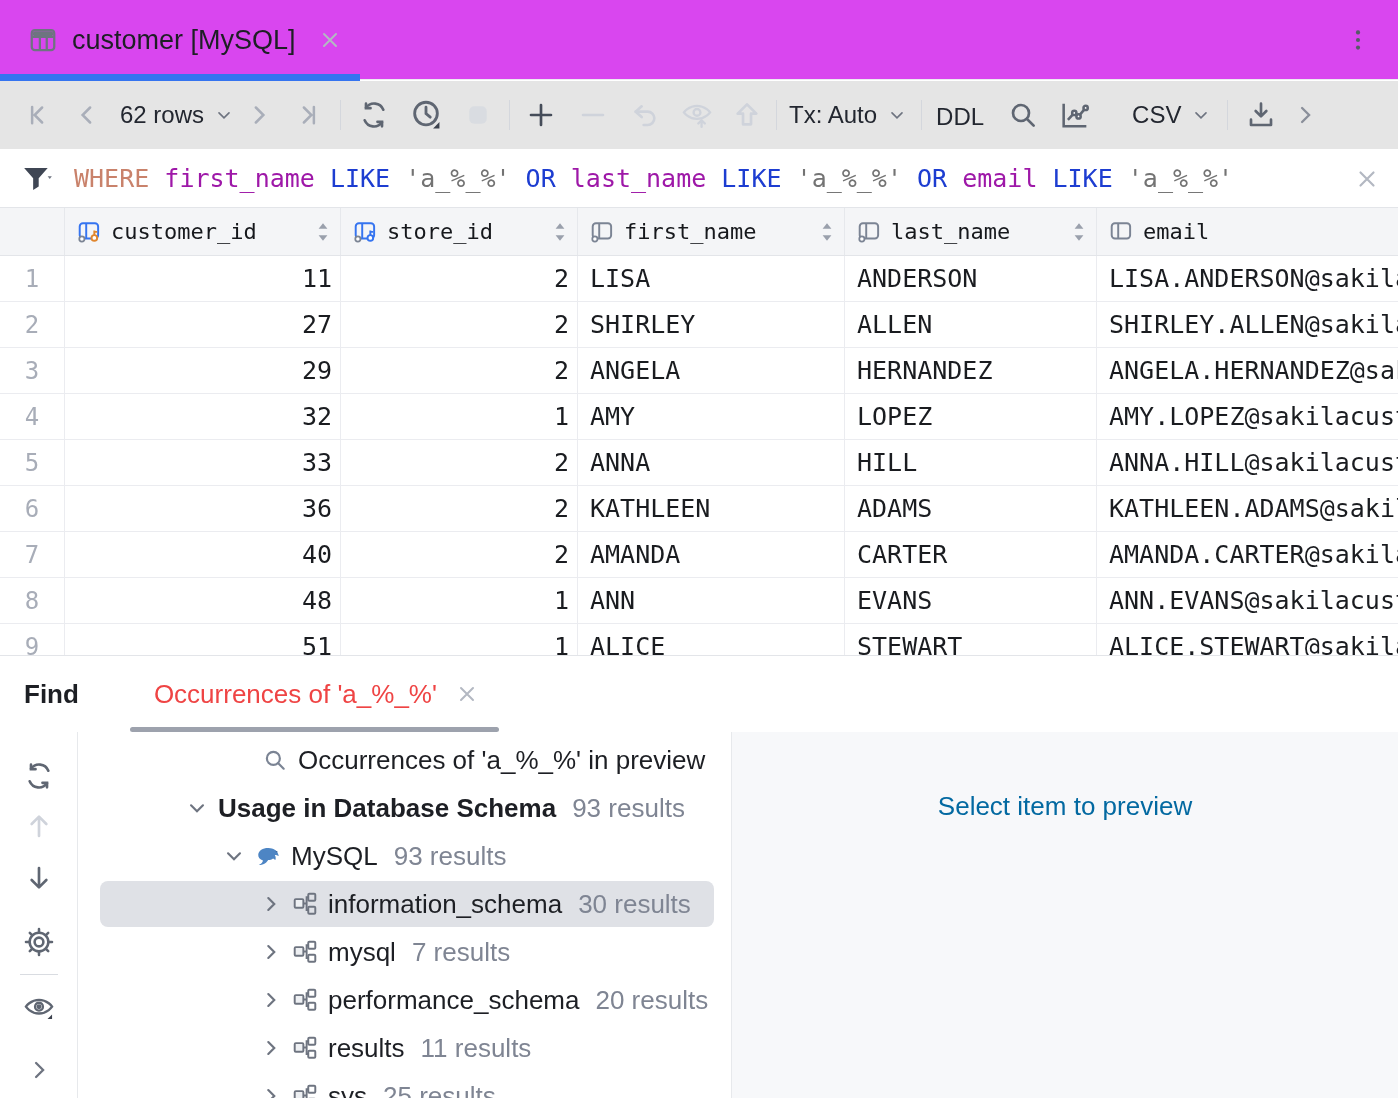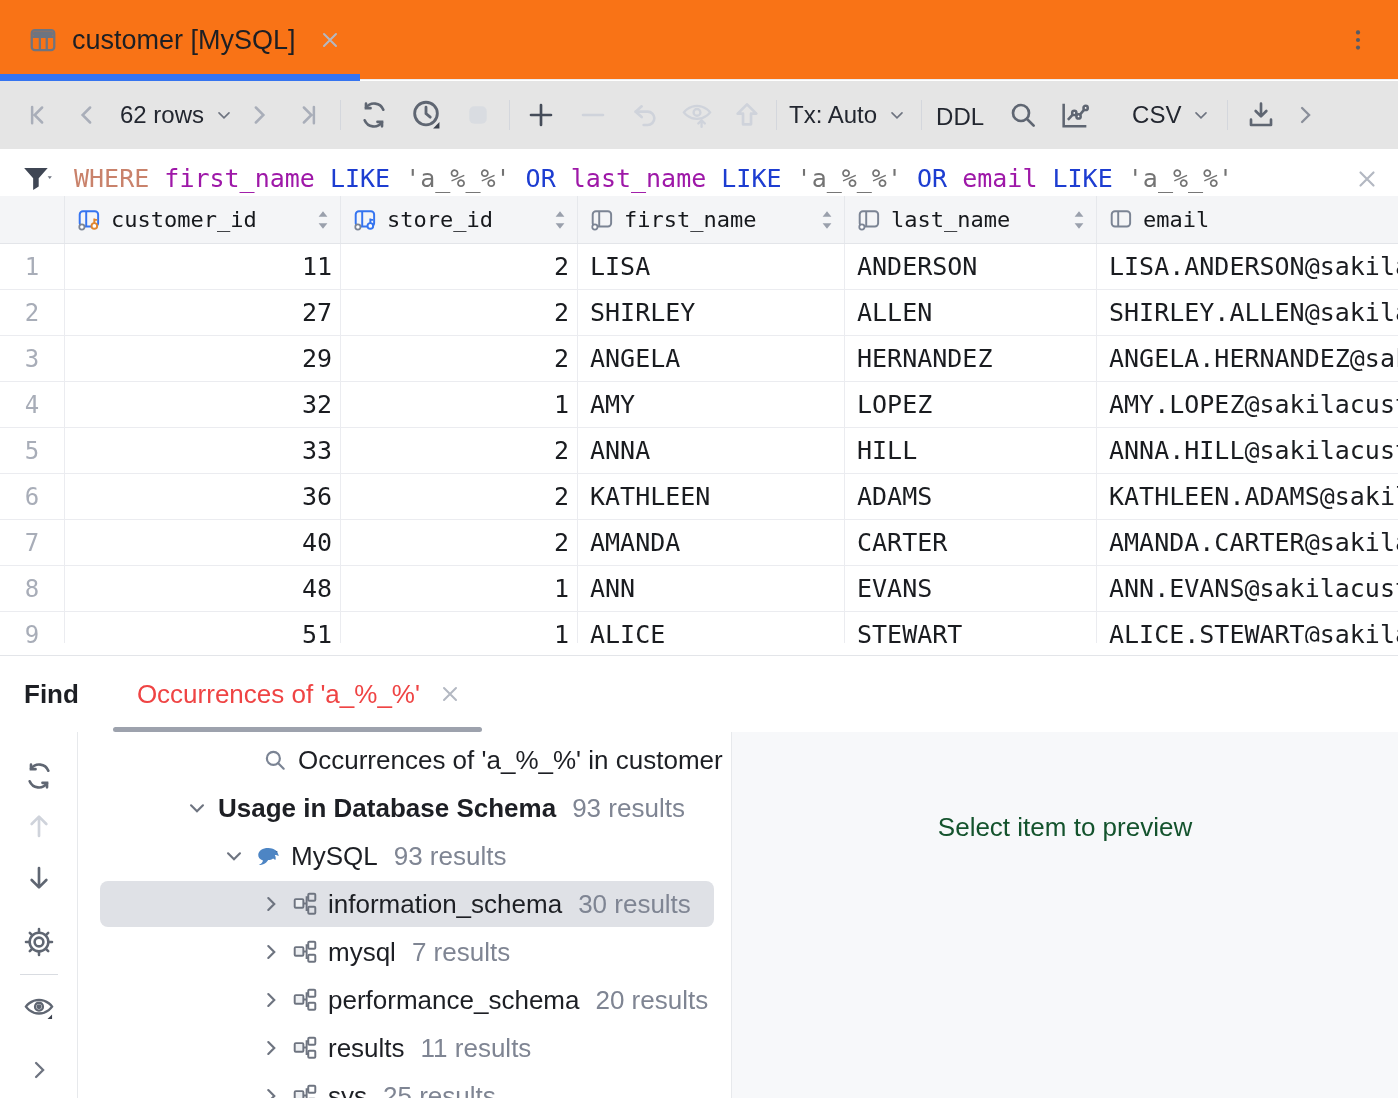--- a/index.html
+++ b/index.html
@@ -1,72 +1,72 @@
 <!DOCTYPE html>
 <html><head>
 <meta charset="utf-8">
 <style>
   * { margin:0; padding:0; box-sizing:border-box; }
   html,body { width:1398px; height:1098px; overflow:hidden; }
   body { font-family:"Liberation Sans", sans-serif; background:#ffffff; color:#1d1f24; position:relative; }
   svg { display:block; }
 
   
-  .tabbar { position:absolute; left:0; top:0; width:1398px; height:80px; border-bottom:1px solid #ebecf0; background:#f97316; }
+  .tabbar { position:absolute; left:0; top:0; width:1398px; height:80px; border-bottom:1px solid #ebecf0; background:#d946ef; }
   .tab { position:absolute; left:0; top:0; height:80px; width:360px; display:flex; align-items:center; padding-left:28px; cursor:pointer; }
   .tab-label { font-size:27px; color:#1d1f24; margin:0 22px 0 14px; white-space:nowrap; }
   .tab-underline { position:absolute; left:0; bottom:-1px; width:360px; height:7px; background:#3574f0; }
   .kebab { position:absolute; right:22px; top:22px; width:36px; height:36px; display:flex; align-items:center; justify-content:center; cursor:pointer; }
 
   
   .toolbar { position:absolute; left:0; top:81px; width:1398px; height:68px; display:flex; align-items:center; padding-left:22px; background:#e5e5e5; }
   .tbtn { width:34px; height:34px; display:flex; align-items:center; justify-content:center; flex:none; cursor:pointer; }
   .tsep { width:1px; height:30px; background:#d4d7dd; flex:none; }
   .tlabel { font-size:24px; color:#232730; white-space:nowrap; display:flex; align-items:center; gap:10px; cursor:pointer; flex:none; }
 
   
   .filterbar { position:absolute; left:0; top:150px; width:1398px; height:58px; display:flex; align-items:center; background:#fff; border-bottom:1px solid #e3e5e9; }
   .funnel { margin-left:20px; width:36px; height:34px; flex:none; cursor:pointer; }
   .sql { margin-left:18px; font-family:"DejaVu Sans Mono", monospace; font-size:25px; white-space:pre; }
   .sql .kw { color:#1d3dd1; } .sql .kws { color:#c9826b; } .sql .id { color:#9e18a8; } .sql .str { color:#737373; }
   .filter-close { position:absolute; right:16px; top:14px; width:30px; height:30px; display:flex; align-items:center; justify-content:center; cursor:pointer; }
 
   
-  .grid { position:absolute; left:0; top:196px; width:1398px; height:447px; overflow:hidden; background:#fff; }
+  .grid { position:absolute; left:0; top:208px; width:1398px; height:447px; overflow:hidden; background:#fff; }
   .ghead { display:flex; height:48px; background:#f4f5f7; border-bottom:1px solid #e3e5e9; font-family:"DejaVu Sans Mono", monospace; font-size:22px; color:#16181c; }
   .ghead .hcell { display:flex; align-items:center; padding:0 10px 0 12px; border-right:1px solid #e6e8ec; flex:none; cursor:pointer; }
   .ghead .gut { border-right:1px solid #e6e8ec; flex:none; }
   .hname { margin-left:8px; white-space:nowrap; }
   .hsort { margin-left:auto; flex:none; cursor:pointer; }
   .grow { display:flex; height:46px; border-bottom:1px solid #ebecf0; font-family:"DejaVu Sans Mono", monospace; font-size:25px; color:#1a1c20; background:#fff; }
   .grow .cell { display:flex; align-items:center; border-right:1px solid #ebecf0; padding:0 8px 0 12px; white-space:nowrap; overflow:hidden; flex:none; cursor:pointer; }
   .grow .cell.r { justify-content:flex-end; padding:0 8px; }
   .grow .gut { display:flex; align-items:center; justify-content:center; color:#a8adb8; font-size:24px; border-right:1px solid #ebecf0; flex:none; cursor:pointer; }
 
   
   .findpanel { position:absolute; left:0; top:655px; width:1398px; height:443px; background:#fff; border-top:1px solid #e3e5e9; }
-  .find-header { position:relative; height:76px; display:flex; align-items:center; }
+  .find-header { position:relative; height:76px; display:flex; align-items:center;gap:17px; }
   .find-title { font-size:26px; font-weight:bold; color:#1d1f24; margin-left:24px; }
   .find-tab { position:relative; height:76px; margin-left:34px; display:flex; align-items:center; padding:0 20px 0 24px; cursor:pointer; }
   .find-tab-label { font-size:26px; color:#ef4444; white-space:nowrap; margin-right:18px; }
   .find-tab-bar { position:absolute; left:0; bottom:0; width:100%; height:5px; background:#9da2ad; border-radius:3px; }
   .find-body { position:absolute; left:0; top:76px; bottom:0; width:1398px; }
   .find-strip { position:absolute; left:0; top:0; bottom:0; width:78px; border-right:1px solid #e7e9ec; }
   .sbtn { position:absolute; left:21px; width:36px; height:36px; display:flex; align-items:center; justify-content:center; cursor:pointer; }
   .sdiv { position:absolute; left:20px; width:38px; height:1px; background:#d9dce1; }
   .find-tree { position:absolute; left:78px; top:0; bottom:0; width:653px; background:#fff; overflow:hidden; padding-top:4px; }
   .trow { position:relative; height:48px; display:flex; align-items:center; font-size:26px; color:#1d1f24; white-space:nowrap; cursor:pointer; }
   .trow .selbg { position:absolute; left:22px; right:17px; top:1px; bottom:1px; background:#dfe1e6; border-radius:8px; z-index:0; }
   .trow > * { position:relative; z-index:1; }
   .trow .cnt { color:#7f8593; margin-left:16px; }
   .trow .lbl.b { font-weight:bold; }
   .tchev { width:26px; height:26px; flex:none; margin-right:8px; }
   .ticon { width:26px; height:26px; flex:none; margin-right:10px; }
   .find-preview { position:absolute; left:731px; right:0; top:0; bottom:0; background:#f7f8fa; border-left:1px solid #e7e9ec; display:flex; justify-content:center; align-items:flex-start; }
-  .preview-text { margin-top:80px; font-size:26px; color:#14532d; }
+  .preview-text { margin-top:59px; font-size:26px; color:#0369a1; }
 </style>
 </head>
 <body>
 
 <div class="tabbar">
   <div class="tab">
     <span>
       <svg width="30" height="30" viewBox="0 0 24 24">
           <rect x="3" y="4" width="18" height="16" rx="2.5" fill="none" stroke="#6e7480" stroke-width="1.8"></rect>
           <path d="M3 9.5h18" stroke="#6e7480" stroke-width="1.8"></path>
@@ -443,21 +443,21 @@
         </div>
     </div>
     <div class="find-tree" id="find-tree">
         <div class="trow" style="padding-left: 184px;">
           <span class="ticon">
             <svg width="26" height="26" viewBox="0 0 24 24" fill="none" stroke="#7b8494" stroke-width="2">
               <circle cx="10.5" cy="10.5" r="6"></circle>
               <path d="M15 15l5 5" stroke-linecap="round"></path>
             </svg>
           </span>
-          <span class="lbl">Occurrences of 'a_%_%' in customer</span>
+          <span class="lbl">Occurrences of 'a_%_%' in preview</span>
         </div>
         <div class="trow" style="padding-left: 106px;">
           <span class="tchev">
             <svg width="26" height="26" viewBox="0 0 24 24" fill="none" stroke="#6e7480" stroke-width="2" stroke-linecap="round">
               <path d="M6.5 9.5l5.5 5.5 5.5-5.5"></path>
             </svg>
           </span>
           <span class="lbl b">Usage in Database Schema</span>
           <span class="cnt">93 results</span>
         </div>

